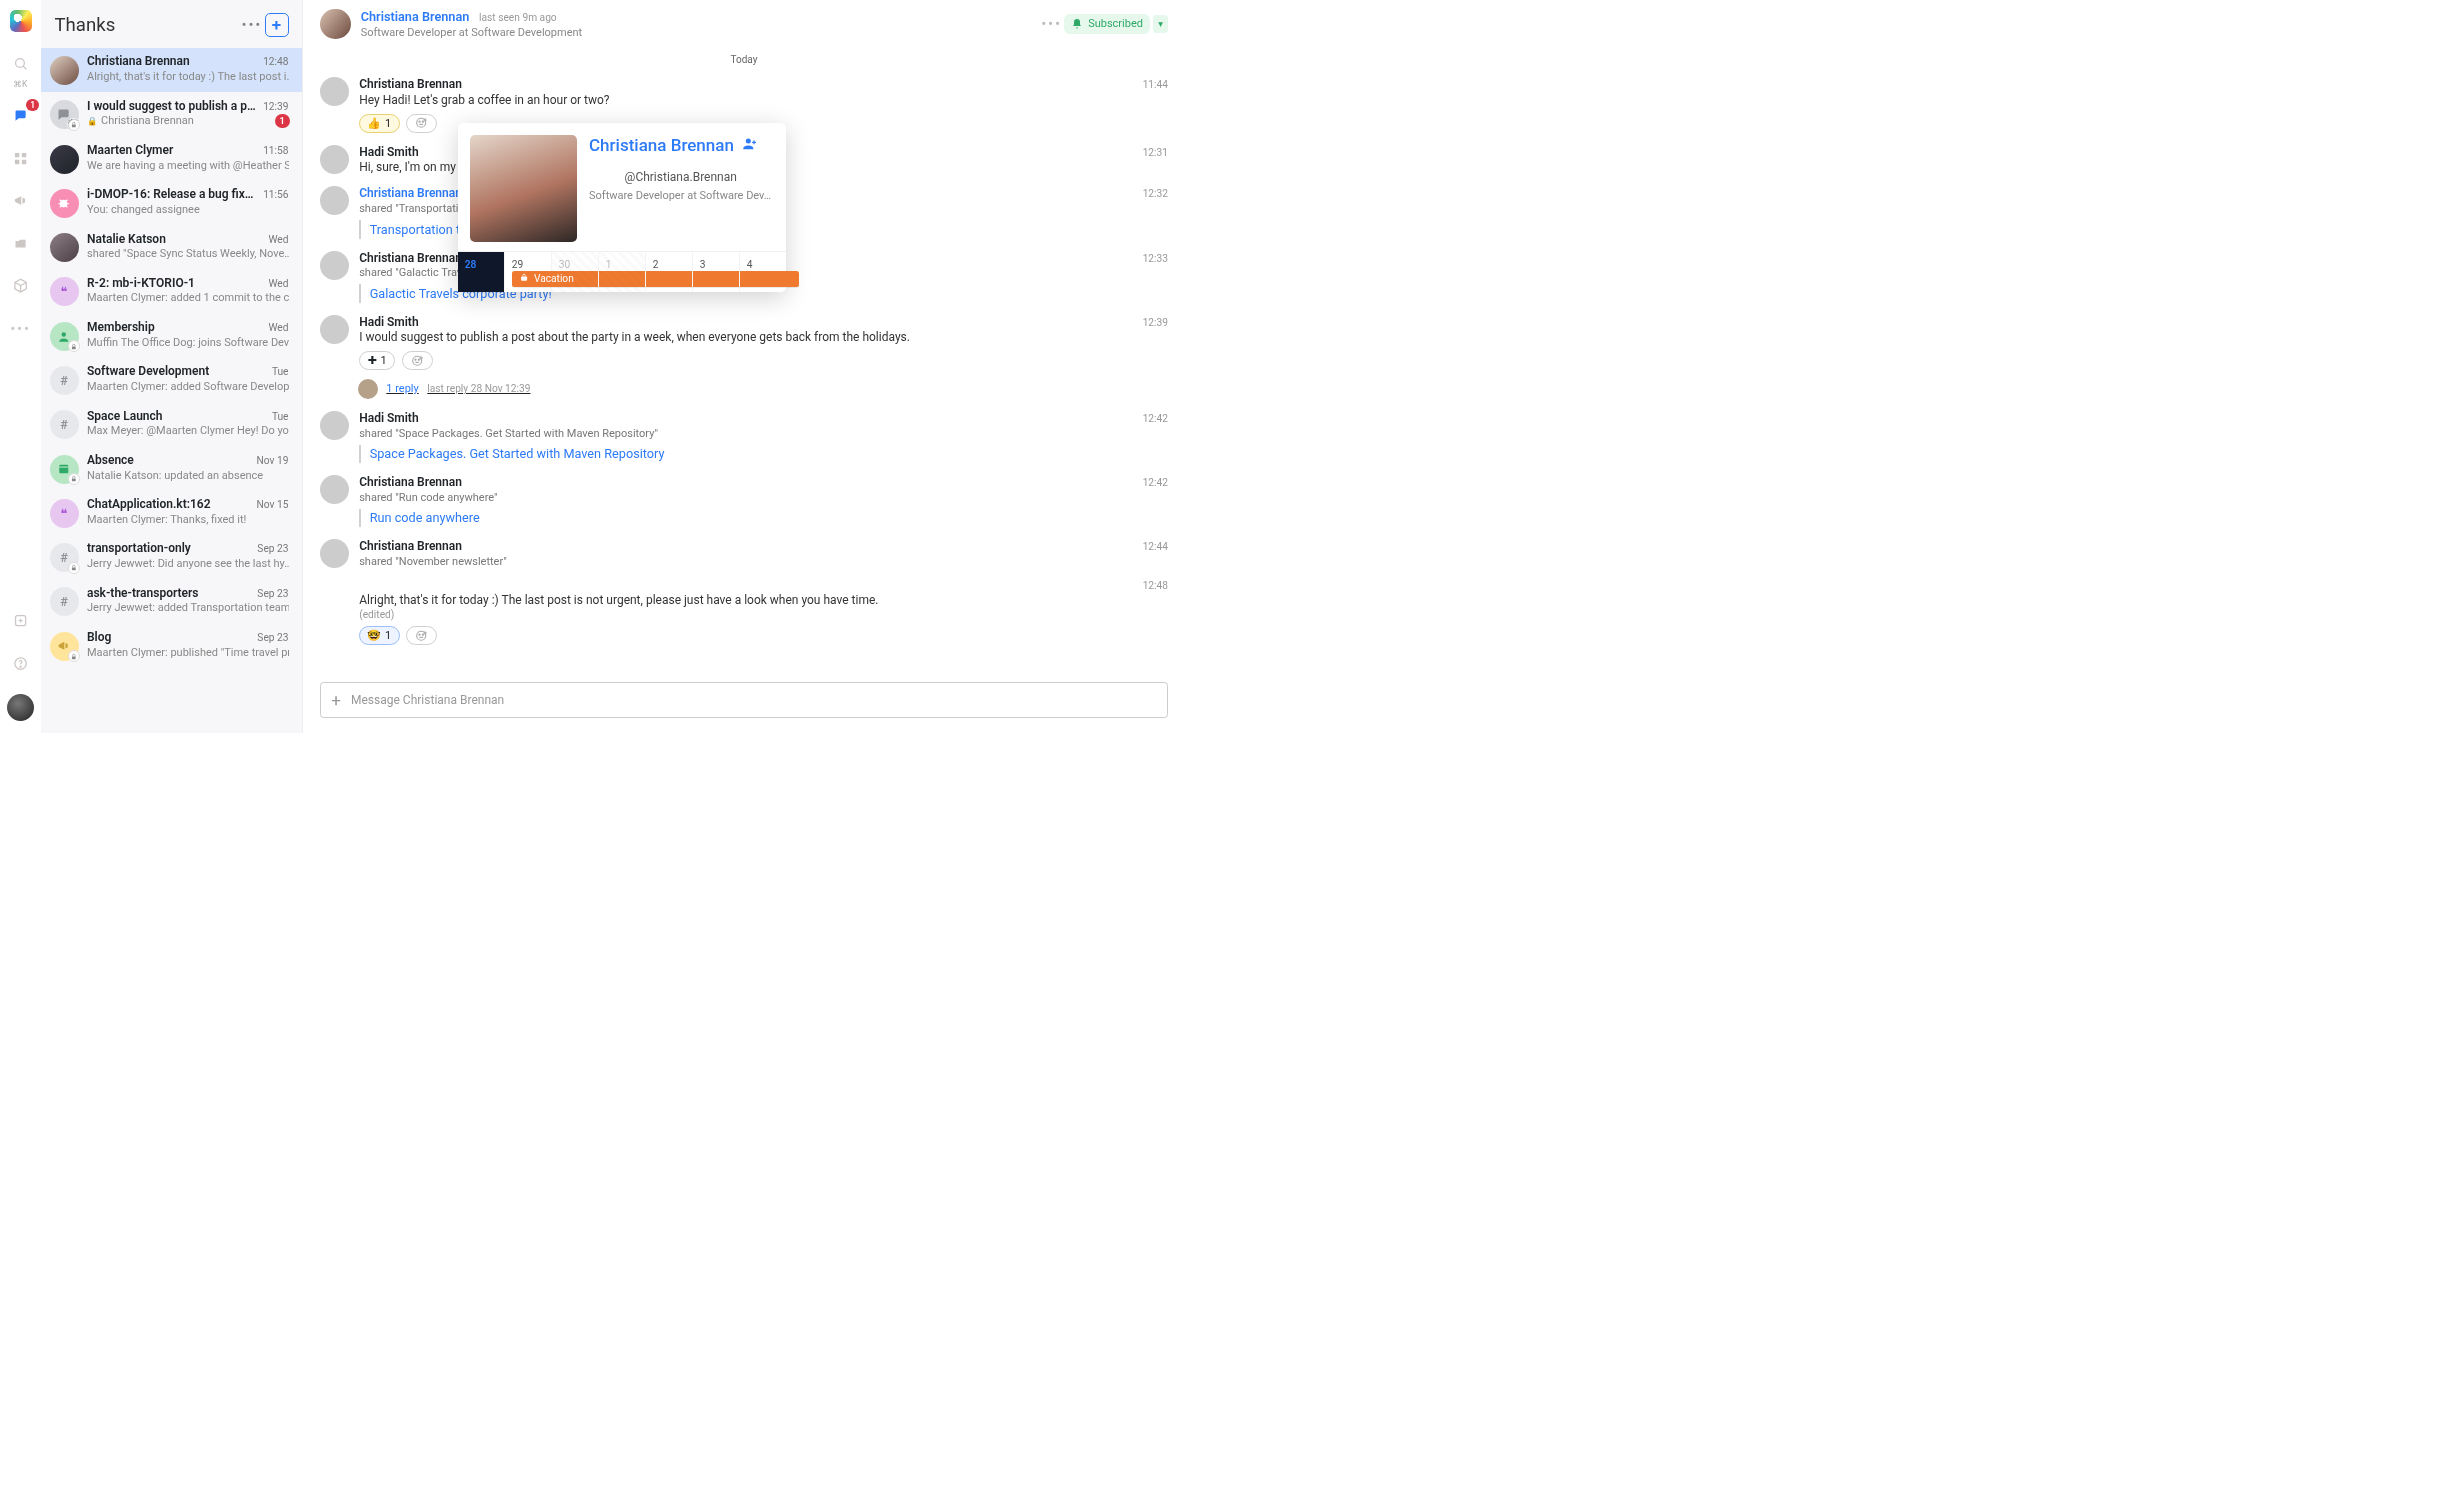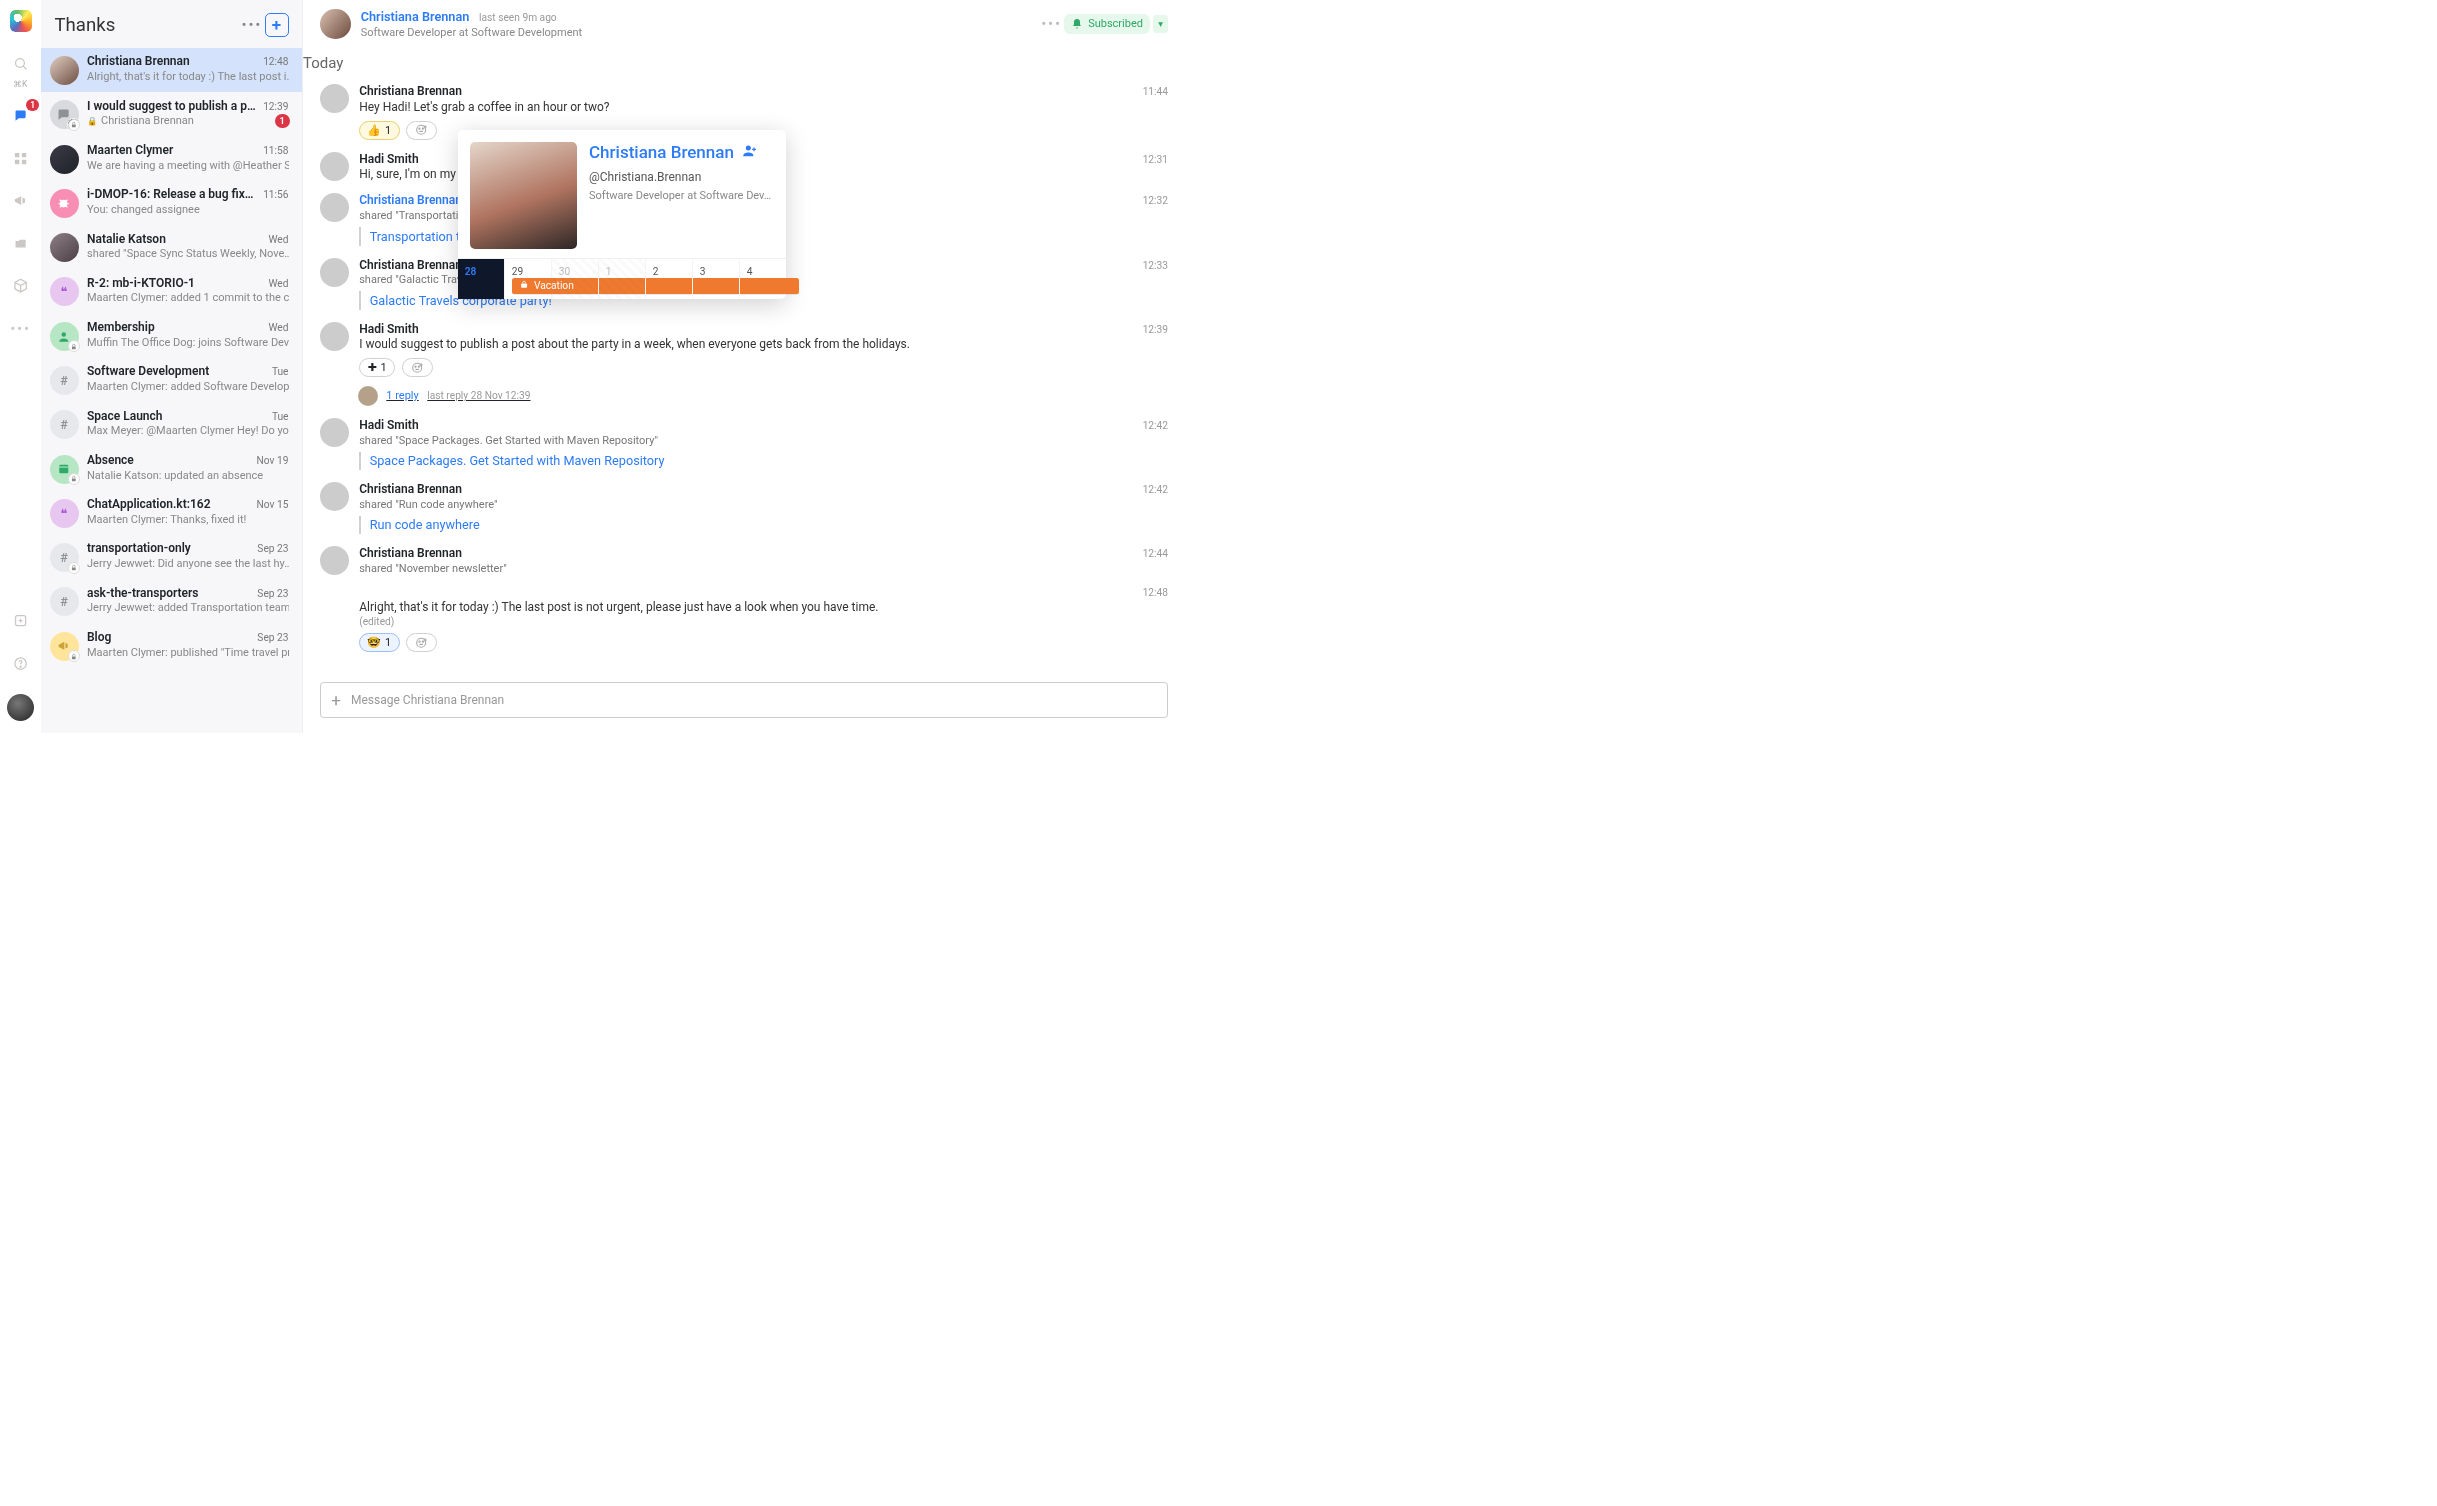--- a/index.html
+++ b/index.html
@@ -130,21 +130,21 @@
 .main-header .hrole { font-size:11px; color:#888; margin-top:1.7px; }
 .main-header .subscribe {
   background:#e6f7ec; color:#2fa968;
   padding:3.4px 6.8px; border-radius:6px; font-size:11px;
   display:flex; align-items:center; gap:5.1px;
 }
 .main-header .sub-caret {
   background:#e6f7ec; color:#2fa968; padding:3.4px 5.1px; border-radius:3.4px; margin-left:3.4px; font-size:9.3px;
 }
 
-.daysep { font-size:15px; color:#666; padding:8.5px 0 12px; }
+.daysep { text-align:center; font-size:10px; color:#666; padding:8.5px 0 12px; }
 
 .messages { flex:1; overflow-y:auto; padding: 0 17px 6.8px 17px; position:relative; }
 
 .msg { display:flex; margin-bottom:12px; position:relative; }
 .msg .mav {
   width:29px; height:29px; border-radius:50%;
   flex:0 0 29px; margin-right:10.2px;
   background:#ccc;
 }
 .msg .mcol { flex:1; min-width:0; }
@@ -190,21 +190,21 @@
 .profile-card .top {
   display:flex; padding:12px 13.5px 8.5px 12px; gap:12px;
 }
 .profile-card .photo {
   width:107px; height:107px; border-radius:5.1px;
   background: linear-gradient(160deg,#e4d6ca 0%, #b07460 55%, #2d2725 100%);
 }
 .profile-card .pname { font-size:17px; font-weight:500; color:#2d7bf6; }
 .profile-card .prow1{ display:flex; align-items:center; gap:8.5px;}
 .profile-card .adduser { color:#2d7bf6; font-size:13.5px;}
-.profile-card .phandle { font-size:12px; color:#555; margin-top:8px; }
+.profile-card .phandle { font-size:12px; color:#555; margin-top:15px;text-align:center; }
 .profile-card .pdesc { font-size:11px; color:#888; margin-top:5.1px; }
 
 .calendar {
   border-top:0.8px solid #f0f0f0;
 }
 .cal-grid { display:flex; font-size:10.2px; color:#555;}
 .cal-col { flex:1; text-align:left; position:relative; border-right:0.8px solid #f4f4f4;}
 .cal-col:last-child{border-right:none;}
 .cal-col .daynum { padding:6.8px 0 22px 6.8px;}
 .cal-col.today .daynum { color:#2d7bf6; font-weight:600; }

